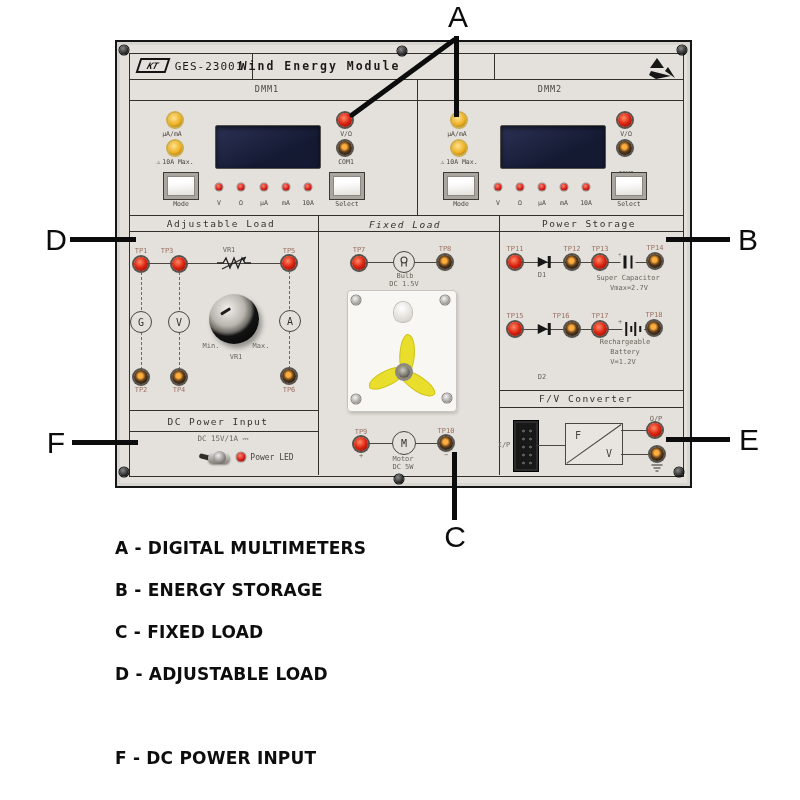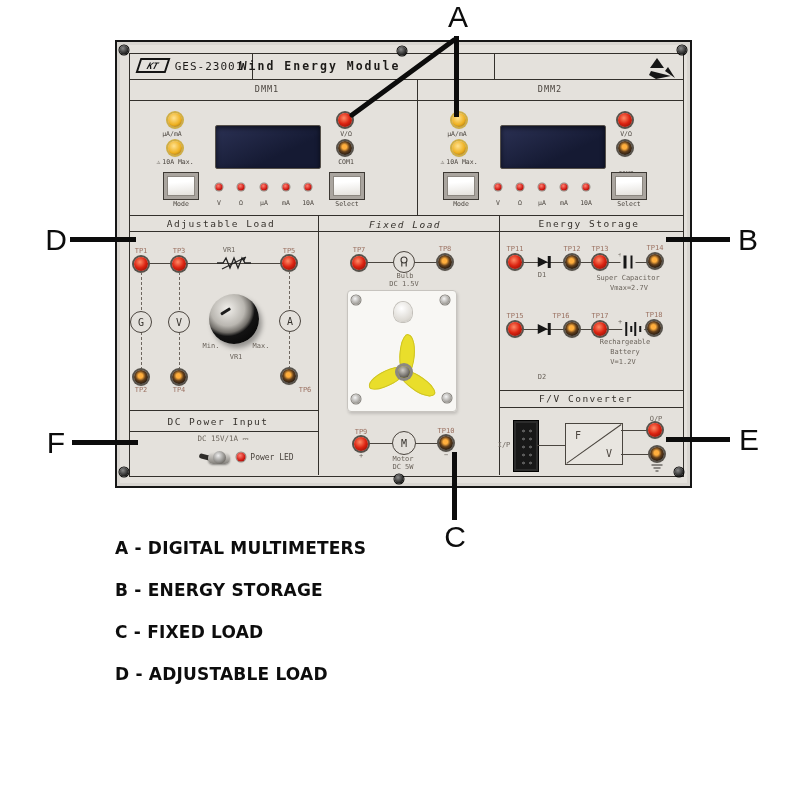--- a/index.html
+++ b/index.html
@@ -182,21 +182,21 @@
 
     <div class="lbl hdr" style="left:104px;top:181px;">Adjustable Load</div>
     <div class="wire" style="left:24px;top:221px;width:148px;"></div>
     <div class="lbl sm" style="left:112px;top:208px;">VR1</div>
     <svg class="sym" style="left:117px;top:221px;" width="38" height="16" viewBox="0 0 38 16">
       <polyline points="2,8 8,8 11,3 15,13 19,3 23,13 27,3 30,8 36,8" fill="none" stroke="#222" stroke-width="1.3"></polyline>
       <line x1="7" y1="14" x2="31" y2="2" stroke="#222" stroke-width="1.2"></line>
       <polygon points="31,2 26.5,3 29.5,6" fill="#222"></polygon>
     </svg>
     <div class="lbl tp" style="left:24px;top:209px;">TP1</div>
-    <div class="lbl tp" style="left:62px;top:209px;">TP3</div>
+    <div class="lbl tp" style="left:50px;top:209px;">TP3</div>
     <div class="lbl tp" style="left:172px;top:209px;">TP5</div>
     <div class="term red" style="left:24px;top:222px;"></div>
     <div class="term red" style="left:62px;top:222px;"></div>
     <div class="term red" style="left:172px;top:221px;"></div>
     <div class="dash" style="left:24px;top:230px;height:38px;"></div>
     <div class="dash" style="left:24px;top:290px;height:38px;"></div>
     <div class="dash" style="left:62px;top:230px;height:38px;"></div>
     <div class="dash" style="left:62px;top:290px;height:38px;"></div>
     <div class="dash" style="left:172px;top:229px;height:38px;"></div>
     <div class="dash" style="left:172px;top:289px;height:38px;"></div>
@@ -205,21 +205,21 @@
     <div class="mcirc" style="left:173px;top:279px;">A</div>
     <div class="knob" style="left:117px;top:277px;"></div>
     <div class="lbl sm" style="left:94px;top:304px;">Min.</div>
     <div class="lbl sm" style="left:144px;top:304px;">Max.</div>
     <div class="lbl sm" style="left:119px;top:315px;">VR1</div>
     <div class="term dark" style="left:24px;top:335px;"></div>
     <div class="term dark" style="left:62px;top:335px;"></div>
     <div class="term dark" style="left:172px;top:334px;"></div>
     <div class="lbl tp" style="left:24px;top:348px;">TP2</div>
     <div class="lbl tp" style="left:62px;top:348px;">TP4</div>
-    <div class="lbl tp" style="left:188px;top:348px;">TP6</div>
+    <div class="lbl tp" style="left:172px;top:348px;">TP6</div>
 
     <div class="lbl hdr" style="left:288px;top:182px;font-style:italic;">Fixed Load</div>
     <div class="wire" style="left:249px;top:220px;width:72px;"></div>
     <div class="lbl tp" style="left:242px;top:208px;">TP7</div>
     <div class="lbl tp" style="left:328px;top:207px;">TP8</div>
     <div class="term red" style="left:242px;top:221px;"></div>
     <div class="term dark" style="left:328px;top:220px;"></div>
     <div class="mcirc" style="left:287px;top:220px;">
       <svg width="14" height="14" viewBox="0 0 14 14">
           <circle cx="7" cy="5" r="3" fill="none" stroke="#3c3834" stroke-width="1.1"></circle>
@@ -245,21 +245,21 @@
     <div class="lbl tp" style="left:244px;top:390px;">TP9</div>
     <div class="lbl tp" style="left:329px;top:389px;">TP10</div>
     <div class="term red" style="left:244px;top:402px;"></div>
     <div class="term dark" style="left:329px;top:401px;"></div>
     <div class="lbl sm" style="left:244px;top:414px;">+</div>
     <div class="lbl sm" style="left:329px;top:413px;">−</div>
     <div class="mcirc" style="left:287px;top:401px;width:22px;height:22px;">M</div>
     <div class="lbl sm" style="left:286px;top:417px;">Motor</div>
     <div class="lbl sm" style="left:286px;top:425px;">DC 5W</div>
 
-    <div class="lbl hdr" style="left:472px;top:181px;">Energy Storage</div>
+    <div class="lbl hdr" style="left:472px;top:181px;">Power Storage</div>
     <div class="wire" style="left:398px;top:220px;width:140px;"></div>
     <div class="lbl tp" style="left:398px;top:207px;">TP11</div>
     <div class="lbl tp" style="left:455px;top:207px;">TP12</div>
     <div class="lbl tp" style="left:483px;top:207px;">TP13</div>
     <div class="lbl tp" style="left:538px;top:206px;">TP14</div>
     <div class="term red" style="left:398px;top:220px;"></div>
     <div class="sym diode" style="left:427px;top:220px;">
         <i class="tri"></i>
         <i class="bar"></i>
       </div>
@@ -341,14 +341,15 @@
   <div class="cline" style="left:70px;top:237px;width:66px;height:5px;"></div>
   <div class="clet" style="left:749px;top:440px;">E</div>
   <div class="cline" style="left:666px;top:437px;width:64px;height:5px;"></div>
   <div class="clet" style="left:56px;top:443px;">F</div>
   <div class="cline" style="left:72px;top:440px;width:66px;height:5px;"></div>
 
   <div class="leg" style="left:115px;top:548px;">A - DIGITAL MULTIMETERS</div>
   <div class="leg" style="left:115px;top:590px;">B - ENERGY STORAGE</div>
   <div class="leg" style="left:115px;top:674px;">D - ADJUSTABLE LOAD</div>
   <div class="leg" style="left:115px;top:632px;">C - FIXED LOAD</div>
+  <div class="leg" style="left:115px;top:758px;">F - DC POWER INPUT</div>
 
 </div>
 
 </body></html>

